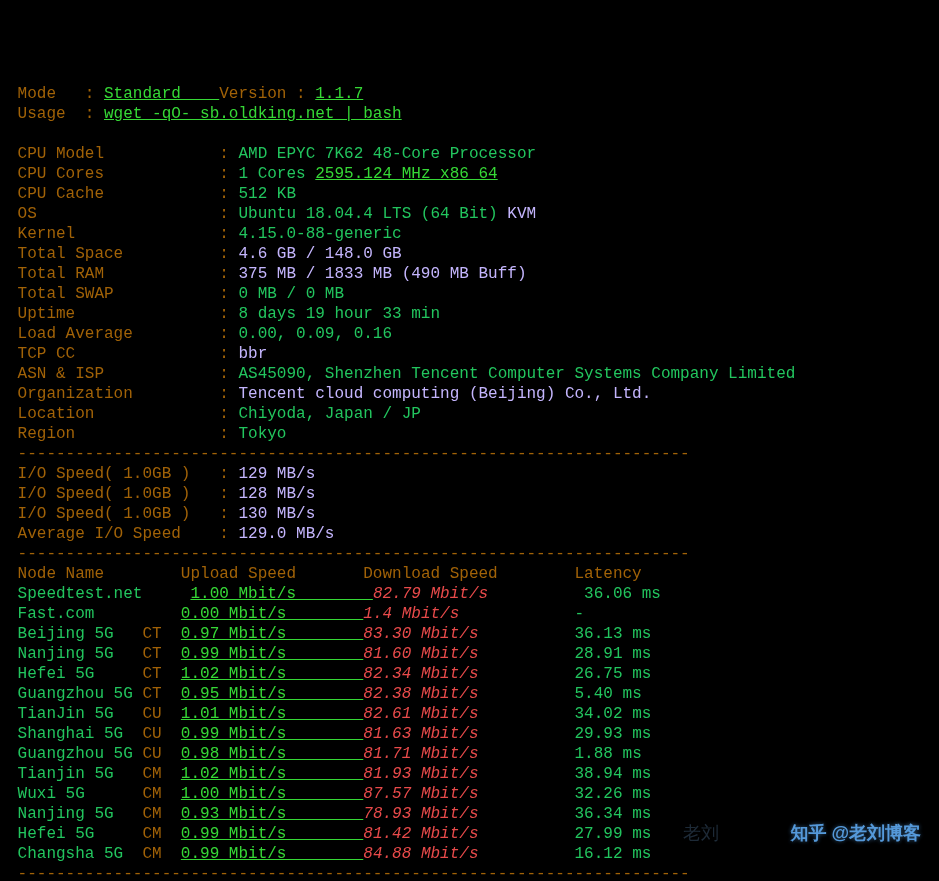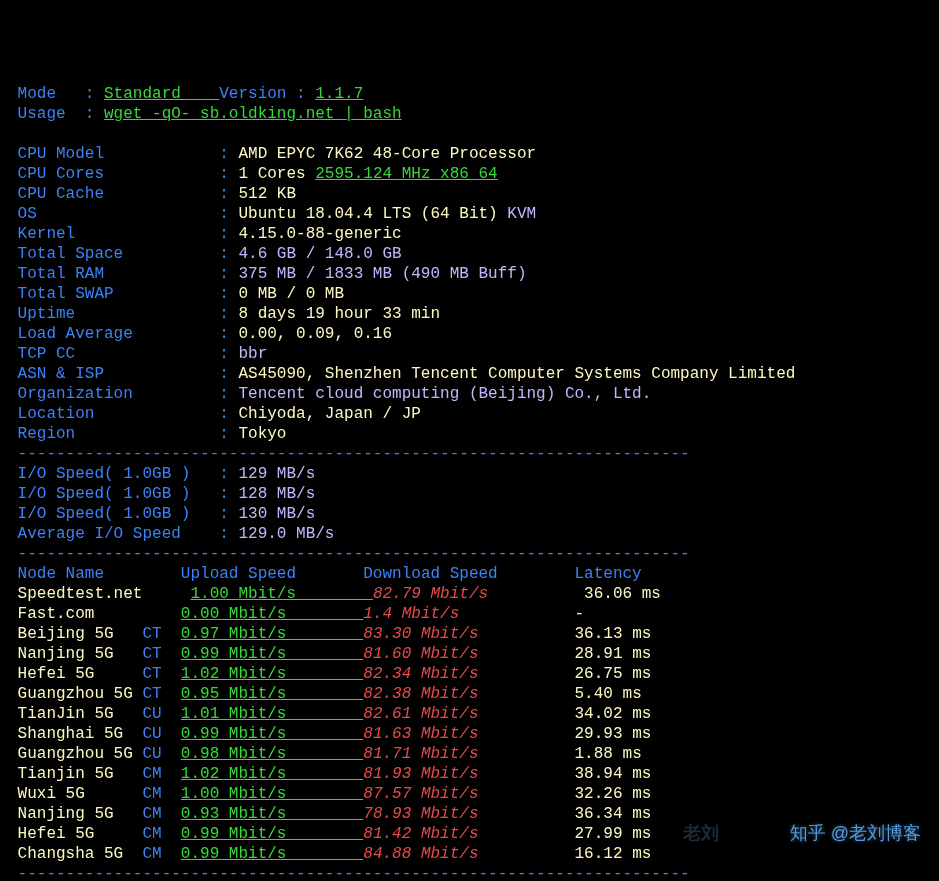--- a/index.html
+++ b/index.html
@@ -10,45 +10,44 @@
     color:#d8d8d8;
     width:939px;
     height:881px;
     overflow:hidden;
     position:relative;
     white-space:pre;
     padding:4px 8px;
     box-sizing:border-box;
   }
   .row{display:block;}
-  .c-w{color:#3b82f6;}     
+  .c-w{color:#a16207;}     
   .c-g{color:#36d836;text-decoration:underline;}     
   .c-y{color:#c4b5fd;}     
-  .c-c{color:#fef9c3;}     
+  .c-c{color:#22c55e;}     
   .c-r{color:#e84a4a;font-style:italic;}     
   .watermark{
     position:absolute;
     right:18px;
     bottom:38px;
     color:#5aa2e6;
     font-family:Arial,Helvetica,sans-serif;
     font-size:18px;
-    font-weight:normal;
+    font-weight:bold;
     opacity:0.95;
     text-shadow:0 0 4px rgba(90,162,230,0.6);
   }
   .wm-faint{
     position:absolute;
     right:220px;
     bottom:38px;
     color:#4a6a8a;
     font-family:Arial,Helvetica,sans-serif;
     font-size:18px;
     opacity:0.4;
-    font-weight:bold;
   }
 </style>
 </head>
 <body>
 
 
 
 <div id="out"><div class="row"><span class="c-w"> Mode   : </span><span class="c-g">Standard    </span><span class="c-w">Version : </span><span class="c-g">1.1.7</span></div><div class="row"><span class="c-w"> Usage  : </span><span class="c-g">wget -qO- sb.oldking.net | bash</span></div><div class="row"> </div><div class="row"><span class="c-w"> CPU Model            : </span><span class="c-c">AMD EPYC 7K62 48-Core Processor</span></div><div class="row"><span class="c-w"> CPU Cores            : </span><span class="c-c">1 Cores</span> <span class="c-g">2595.124 MHz x86_64</span></div><div class="row"><span class="c-w"> CPU Cache            : </span><span class="c-c">512 KB</span></div><div class="row"><span class="c-w"> OS                   : </span><span class="c-c">Ubuntu 18.04.4 LTS (64 Bit)</span> <span class="c-y">KVM</span></div><div class="row"><span class="c-w"> Kernel               : </span><span class="c-c">4.15.0-88-generic</span></div><div class="row"><span class="c-w"> Total Space          : </span><span class="c-y">4.6 GB / 148.0 GB</span></div><div class="row"><span class="c-w"> Total RAM            : </span><span class="c-y">375 MB / 1833 MB (490 MB Buff)</span></div><div class="row"><span class="c-w"> Total SWAP           : </span><span class="c-c">0 MB / 0 MB</span></div><div class="row"><span class="c-w"> Uptime               : </span><span class="c-c">8 days 19 hour 33 min</span></div><div class="row"><span class="c-w"> Load Average         : </span><span class="c-c">0.00, 0.09, 0.16</span></div><div class="row"><span class="c-w"> TCP CC               : </span><span class="c-y">bbr</span></div><div class="row"><span class="c-w"> ASN &amp; ISP            : </span><span class="c-c">AS45090, Shenzhen Tencent Computer Systems Company Limited</span></div><div class="row"><span class="c-w"> Organization         : </span><span class="c-y">Tencent cloud computing (Beijing) Co., Ltd.</span></div><div class="row"><span class="c-w"> Location             : </span><span class="c-c">Chiyoda, Japan / JP</span></div><div class="row"><span class="c-w"> Region               : </span><span class="c-c">Tokyo</span></div><div class="row"><span class="c-w"> ----------------------------------------------------------------------</span></div><div class="row"><span class="c-w"> I/O Speed( 1.0GB )   : </span><span class="c-y">129 MB/s</span></div><div class="row"><span class="c-w"> I/O Speed( 1.0GB )   : </span><span class="c-y">128 MB/s</span></div><div class="row"><span class="c-w"> I/O Speed( 1.0GB )   : </span><span class="c-y">130 MB/s</span></div><div class="row"><span class="c-w"> Average I/O Speed    : </span><span class="c-y">129.0 MB/s</span></div><div class="row"><span class="c-w"> ----------------------------------------------------------------------</span></div><div class="row"><span class="c-w"> Node Name        </span><span class="c-w">Upload Speed       </span><span class="c-w">Download Speed        </span><span class="c-w">Latency</span></div><div class="row"><span class="c-c"> Speedtest.net</span><span class="c-w">     </span><span class="c-g">1.00 Mbit/s        </span><span class="c-r">82.79 Mbit/s          </span><span class="c-c">36.06 ms</span></div><div class="row"><span class="c-c"> Fast.com    </span><span class="c-w">     </span><span class="c-g">0.00 Mbit/s        </span><span class="c-r">1.4 Mbit/s            </span><span class="c-c">-</span></div><div class="row"><span class="c-c"> Beijing 5G  </span><span class="c-w"> CT  </span><span class="c-g">0.97 Mbit/s        </span><span class="c-r">83.30 Mbit/s          </span><span class="c-c">36.13 ms</span></div><div class="row"><span class="c-c"> Nanjing 5G  </span><span class="c-w"> CT  </span><span class="c-g">0.99 Mbit/s        </span><span class="c-r">81.60 Mbit/s          </span><span class="c-c">28.91 ms</span></div><div class="row"><span class="c-c"> Hefei 5G    </span><span class="c-w"> CT  </span><span class="c-g">1.02 Mbit/s        </span><span class="c-r">82.34 Mbit/s          </span><span class="c-c">26.75 ms</span></div><div class="row"><span class="c-c"> Guangzhou 5G</span><span class="c-w"> CT  </span><span class="c-g">0.95 Mbit/s        </span><span class="c-r">82.38 Mbit/s          </span><span class="c-c">5.40 ms</span></div><div class="row"><span class="c-c"> TianJin 5G  </span><span class="c-w"> CU  </span><span class="c-g">1.01 Mbit/s        </span><span class="c-r">82.61 Mbit/s          </span><span class="c-c">34.02 ms</span></div><div class="row"><span class="c-c"> Shanghai 5G </span><span class="c-w"> CU  </span><span class="c-g">0.99 Mbit/s        </span><span class="c-r">81.63 Mbit/s          </span><span class="c-c">29.93 ms</span></div><div class="row"><span class="c-c"> Guangzhou 5G</span><span class="c-w"> CU  </span><span class="c-g">0.98 Mbit/s        </span><span class="c-r">81.71 Mbit/s          </span><span class="c-c">1.88 ms</span></div><div class="row"><span class="c-c"> Tianjin 5G  </span><span class="c-w"> CM  </span><span class="c-g">1.02 Mbit/s        </span><span class="c-r">81.93 Mbit/s          </span><span class="c-c">38.94 ms</span></div><div class="row"><span class="c-c"> Wuxi 5G     </span><span class="c-w"> CM  </span><span class="c-g">1.00 Mbit/s        </span><span class="c-r">87.57 Mbit/s          </span><span class="c-c">32.26 ms</span></div><div class="row"><span class="c-c"> Nanjing 5G  </span><span class="c-w"> CM  </span><span class="c-g">0.93 Mbit/s        </span><span class="c-r">78.93 Mbit/s          </span><span class="c-c">36.34 ms</span></div><div class="row"><span class="c-c"> Hefei 5G    </span><span class="c-w"> CM  </span><span class="c-g">0.99 Mbit/s        </span><span class="c-r">81.42 Mbit/s          </span><span class="c-c">27.99 ms</span></div><div class="row"><span class="c-c"> Changsha 5G </span><span class="c-w"> CM  </span><span class="c-g">0.99 Mbit/s        </span><span class="c-r">84.88 Mbit/s          </span><span class="c-c">16.12 ms</span></div><div class="row"><span class="c-w"> ----------------------------------------------------------------------</span></div></div>
 
 <span class="wm-faint">老刘</span>

